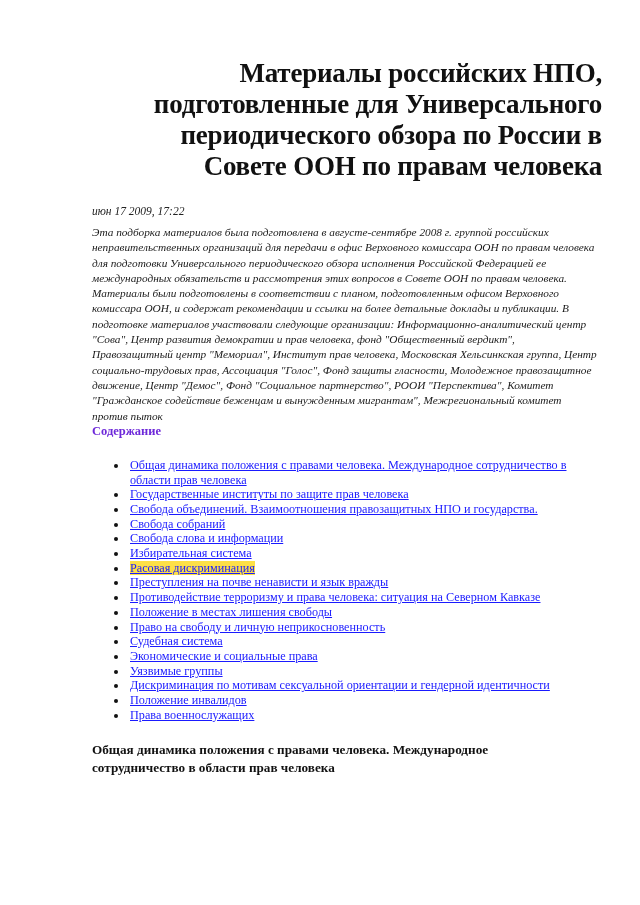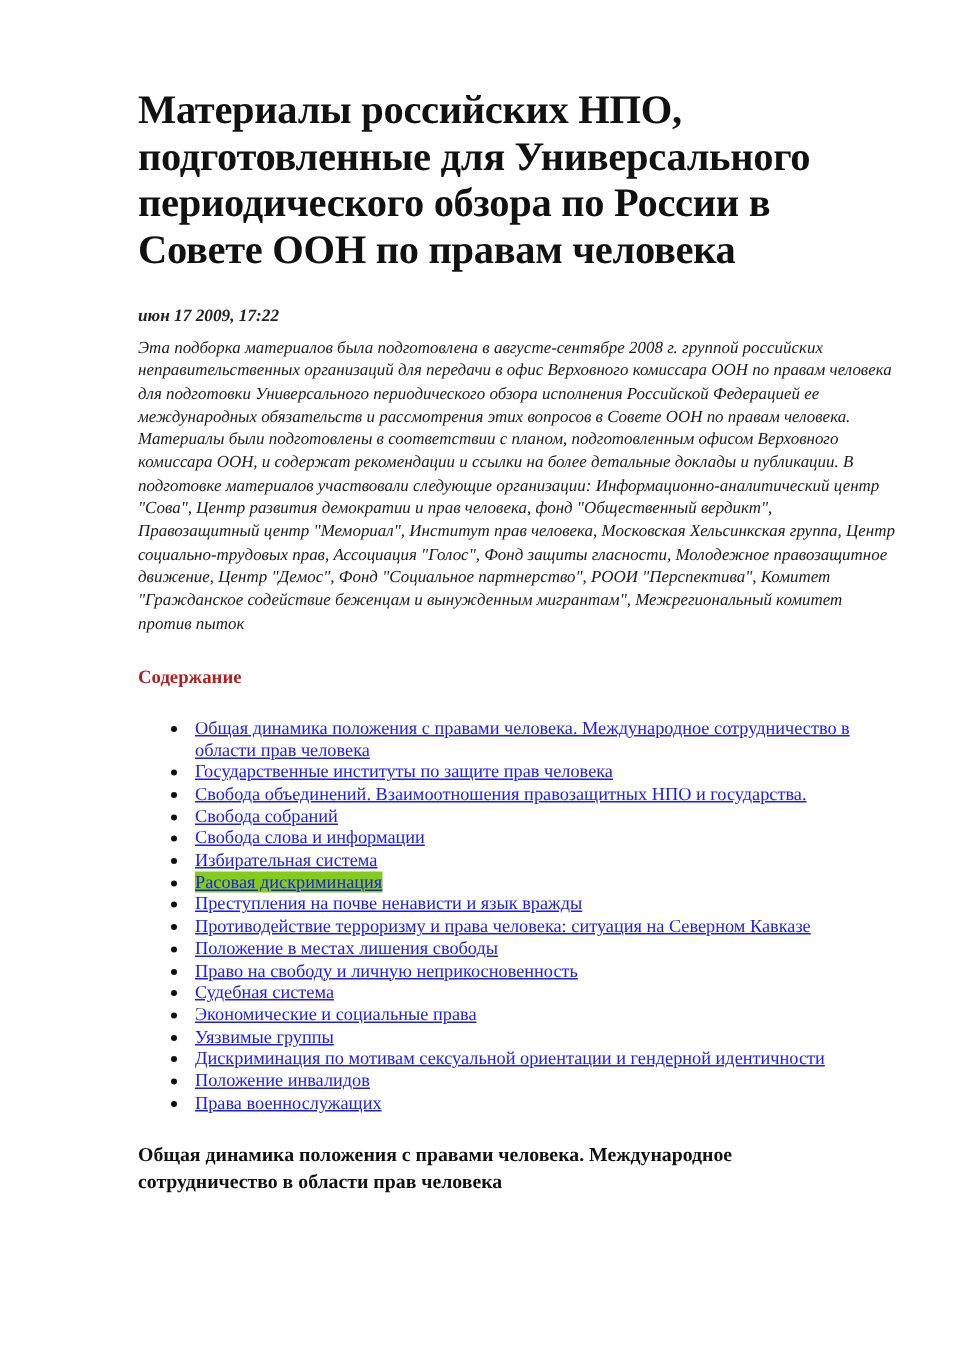--- a/index.html
+++ b/index.html
@@ -1,26 +1,26 @@
 <!DOCTYPE html>
 <html><head>
   <meta charset="utf-8">
   <style>
     html, body { margin: 0; padding: 0; background: #ffffff; }
     body { width: 640px; height: 905px; overflow: hidden; position: relative; font-family: "Liberation Serif", "DejaVu Serif", serif; color: #111; }
     .page { position: absolute; left: 92px; top: 58px; width: 510px; }
-    h1 { font-family: "Liberation Serif", serif; font-weight: bold; font-size: 27px; line-height: 31px; margin: 0; letter-spacing: -0.2px; color: #111; }
-    .date { font-style: italic; font-size: 11.5px; margin-top: 23px; color: #222; font-weight: bold; }
+    h1 { font-family: "Liberation Serif", serif; font-weight: bold; font-size: 27px; line-height: 31px; margin: 0; letter-spacing: -0.2px; color: #111; text-align: right; }
+    .date { font-style: italic; font-size: 11.5px; margin-top: 23px; color: #222; }
     .intro { font-style: italic; font-size: 11.3px; line-height: 15.3px; margin-top: 8px; color: #1a1a1a; width: 505px; }
-    .toc-title { font-weight: bold; font-size: 12.5px; margin-top: 20px; color: #b91c1c; }
+    .toc-title { font-weight: bold; font-size: 12.5px; color: #6d28d9; }
     ul.toc { list-style: none; margin: 19px 0 0 0; padding: 0; }
     ul.toc li { position: relative; padding-left: 38px; font-size: 12.2px; line-height: 14.7px; }
     ul.toc li::before { content: ""; position: absolute; left: 22px; top: 6px; width: 4px; height: 4px; border-radius: 50%; background: #111; }
     ul.toc li a { color: #1a1aff; text-decoration: underline; text-underline-offset: 1px; }
-    ul.toc li a.hl { background: #84cc16; }
+    ul.toc li a.hl { background: #fde047; }
     h2 { font-weight: bold; font-size: 13.2px; line-height: 18px; margin: 18px 0 0 0; color: #111; width: 480px; }
   </style>
 </head>
 <body>
 
 <div class="page">
   <h1>Материалы российских НПО, подготовленные для Универсального периодического обзора по России в Совете ООН по правам человека</h1>
   <div class="date">июн 17 2009, 17:22</div>
   <div class="intro">Эта подборка материалов была подготовлена в августе-сентябре 2008 г. группой российских неправительственных организаций для передачи в офис Верховного комиссара ООН по правам человека для подготовки Универсального периодического обзора исполнения Российской Федерацией ее международных обязательств и рассмотрения этих вопросов в Совете ООН по правам человека. Материалы были подготовлены в соответствии с планом, подготовленным офисом Верховного комиссара ООН, и содержат рекомендации и ссылки на более детальные доклады и публикации. В подготовке материалов участвовали следующие организации: Информационно-аналитический центр "Сова", Центр развития демократии и прав человека, фонд "Общественный вердикт", Правозащитный центр "Мемориал", Институт прав человека, Московская Хельсинкская группа, Центр социально-трудовых прав, Ассоциация "Голос", Фонд защиты гласности, Молодежное правозащитное движение, Центр "Демос", Фонд "Социальное партнерство", РООИ "Перспектива", Комитет "Гражданское содействие беженцам и вынужденным мигрантам", Межрегиональный комитет против пыток</div>
   <div class="toc-title">Содержание</div>

